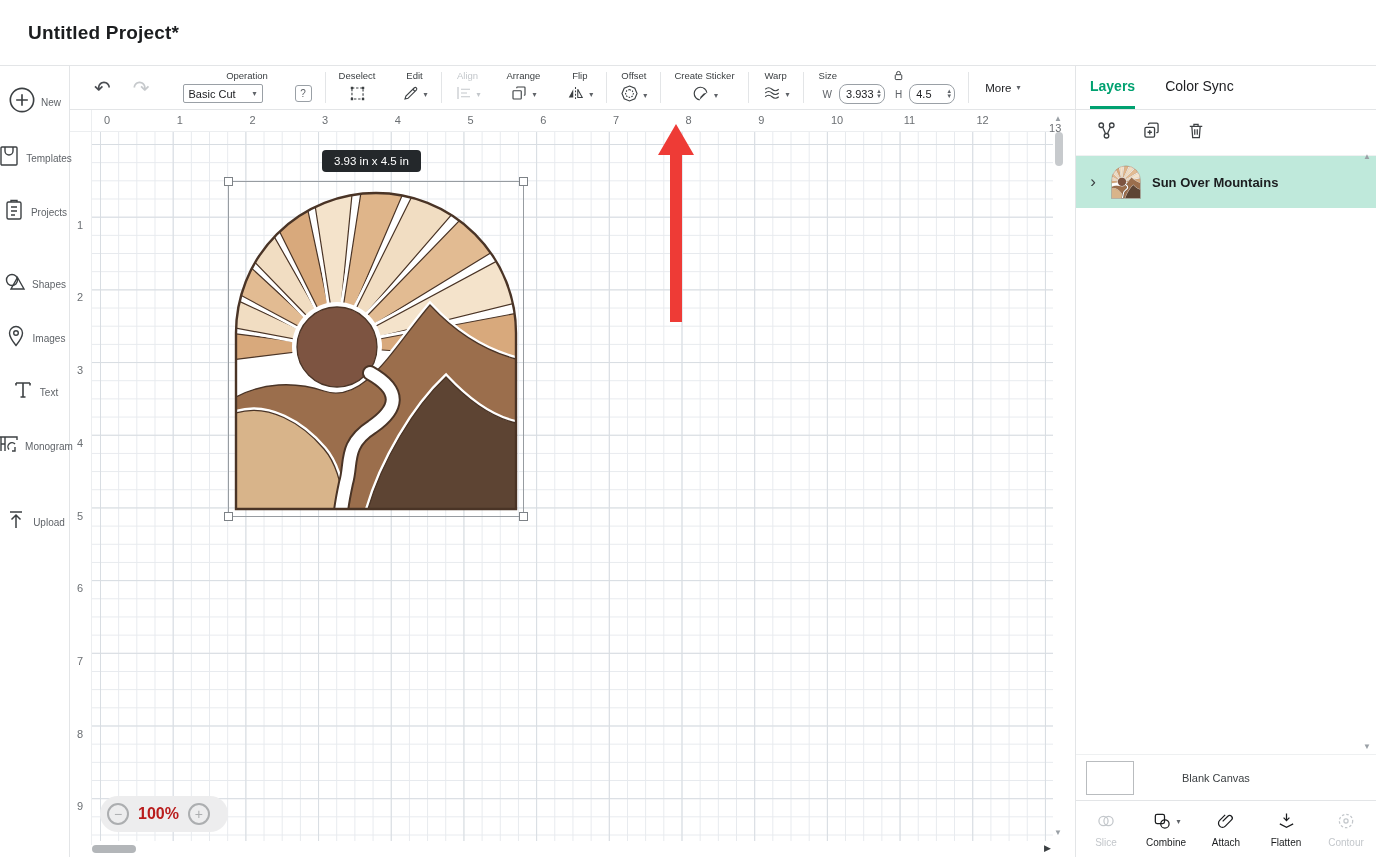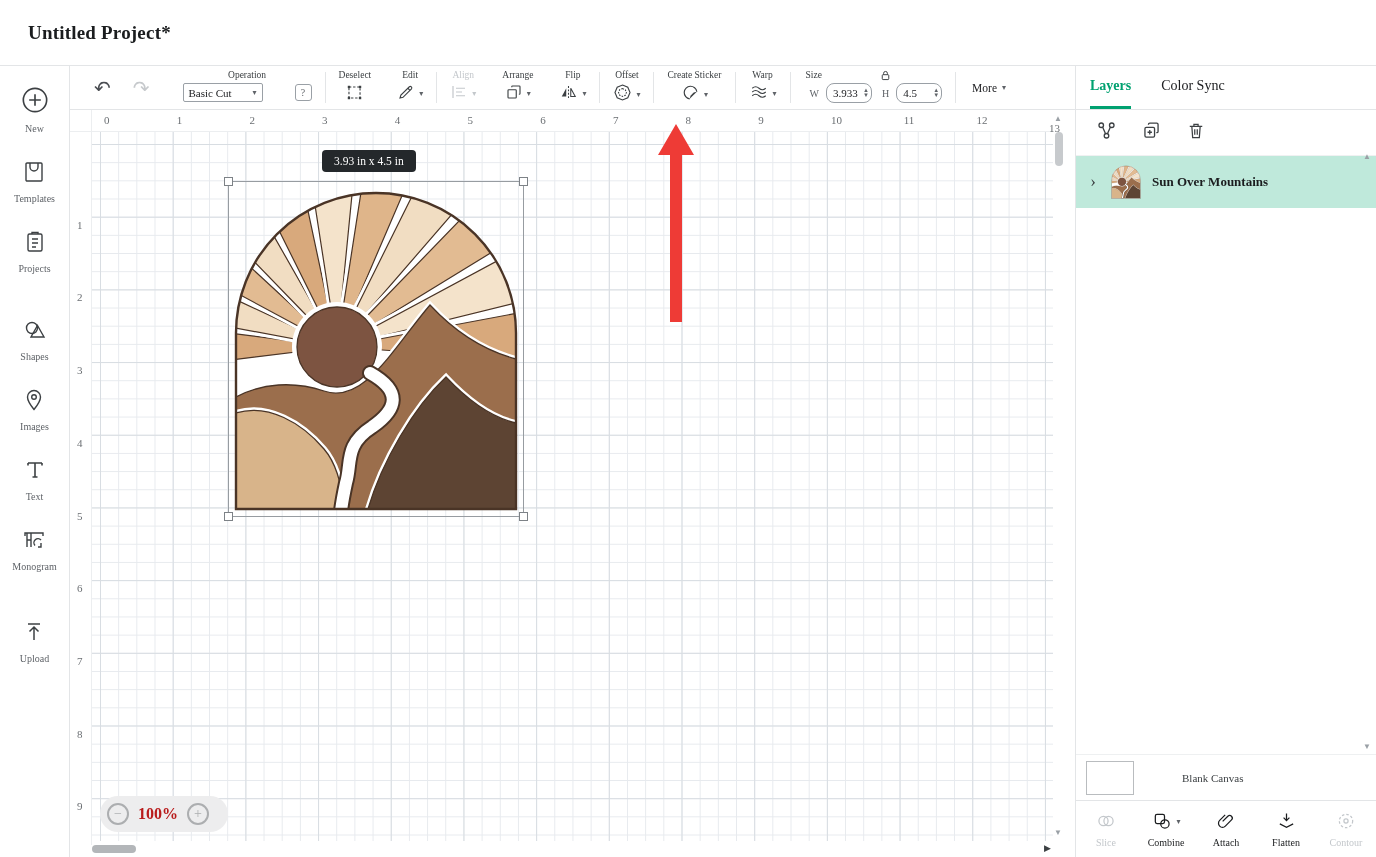--- a/index.html
+++ b/index.html
@@ -1,33 +1,33 @@
 <!DOCTYPE html>
 <html style="--green: #00795C; --tab-green: #00A170; --mint: #BFE9DB; --red: #EE3B36;"><head>
 <meta charset="utf-8">
 <style>
   :root{
     --green:#00795C; --tab-green:#00A170; --mint:#BFE9DB; --red:#EE3B36;
     --ink:#202124; --ink2:#3c4043; --dim:#c3c7cb; --line:#e3e5e7;
   }
   *{box-sizing:border-box; margin:0; padding:0;}
   body{font-family:"Liberation Sans","DejaVu Sans",sans-serif; background:#fff;}
-  .app{position:relative; width:1376px; height:857px; background:#fff; overflow:hidden; outline:1px solid #cfd3d6;font-family:Liberation Serif, serif;}
+  .app{position:relative; width:1376px; height:857px; background:#fff; overflow:hidden; outline:1px solid #cfd3d6;}
 
   
   .app-header{position:absolute; left:0; top:0; right:0; height:66px; background:#fff; border-bottom:1px solid var(--line); display:flex; align-items:center; z-index:40;}
   .app-title{font-size:19px; font-weight:700; color:#1b1d1f; margin-left:28px; letter-spacing:.2px;}
   .header-right{margin-left:auto; display:flex; align-items:center; gap:30px; padding-right:26px;}
   .header-item{display:flex; align-items:center; gap:8px; font-size:14px; color:var(--ink); cursor:pointer;}
   .header-item svg{display:block;}
   .make-btn{background:var(--green); color:#fff; border:none; border-radius:20px; height:38px; padding:0 40px; font-size:15px; font-weight:700; cursor:pointer; font-family:inherit;}
 
   
   .left-rail{position:absolute; left:0; top:66px; width:70px; bottom:0; background:#fff; border-right:1px solid var(--line); display:flex; flex-direction:column; align-items:center; z-index:30;}
-  .rail-item{display:flex; flex-direction:column; align-items:center; gap:5px; cursor:pointer; color:var(--ink2);}
+  .rail-item{display:flex; flex-direction:row; align-items:center; gap:5px; cursor:pointer; color:var(--ink2);}
   .rail-label{font-size:10px; color:#5f6368;}
   .ri-new{margin-top:20px;} .ri-tem{margin-top:26px;} .ri-pro{margin-top:26px;} .ri-sha{margin-top:44px;} .ri-img{margin-top:26px;} .ri-txt{margin-top:26px;} .ri-mon{margin-top:26px;} .ri-upl{margin-top:48px;}
 
   
   .top-toolbar{position:absolute; left:70px; top:66px; width:1005px; height:44px; background:#fff; border-bottom:1px solid var(--line); display:flex; align-items:stretch; z-index:20;}
   .undo-redo{display:flex; align-items:center; gap:22px; padding:0 20px 0 24px;}
   .ur-btn{font-size:20px; color:#4a4d52; cursor:pointer; line-height:1;}
   .ur-btn.dim{color:#c6c9cc;}
   .tb-sep{width:1px; background:var(--line); margin:6px 0;}
   .tb-group{display:flex; flex-direction:column; align-items:center; padding:4px 13px 0; cursor:pointer;}

